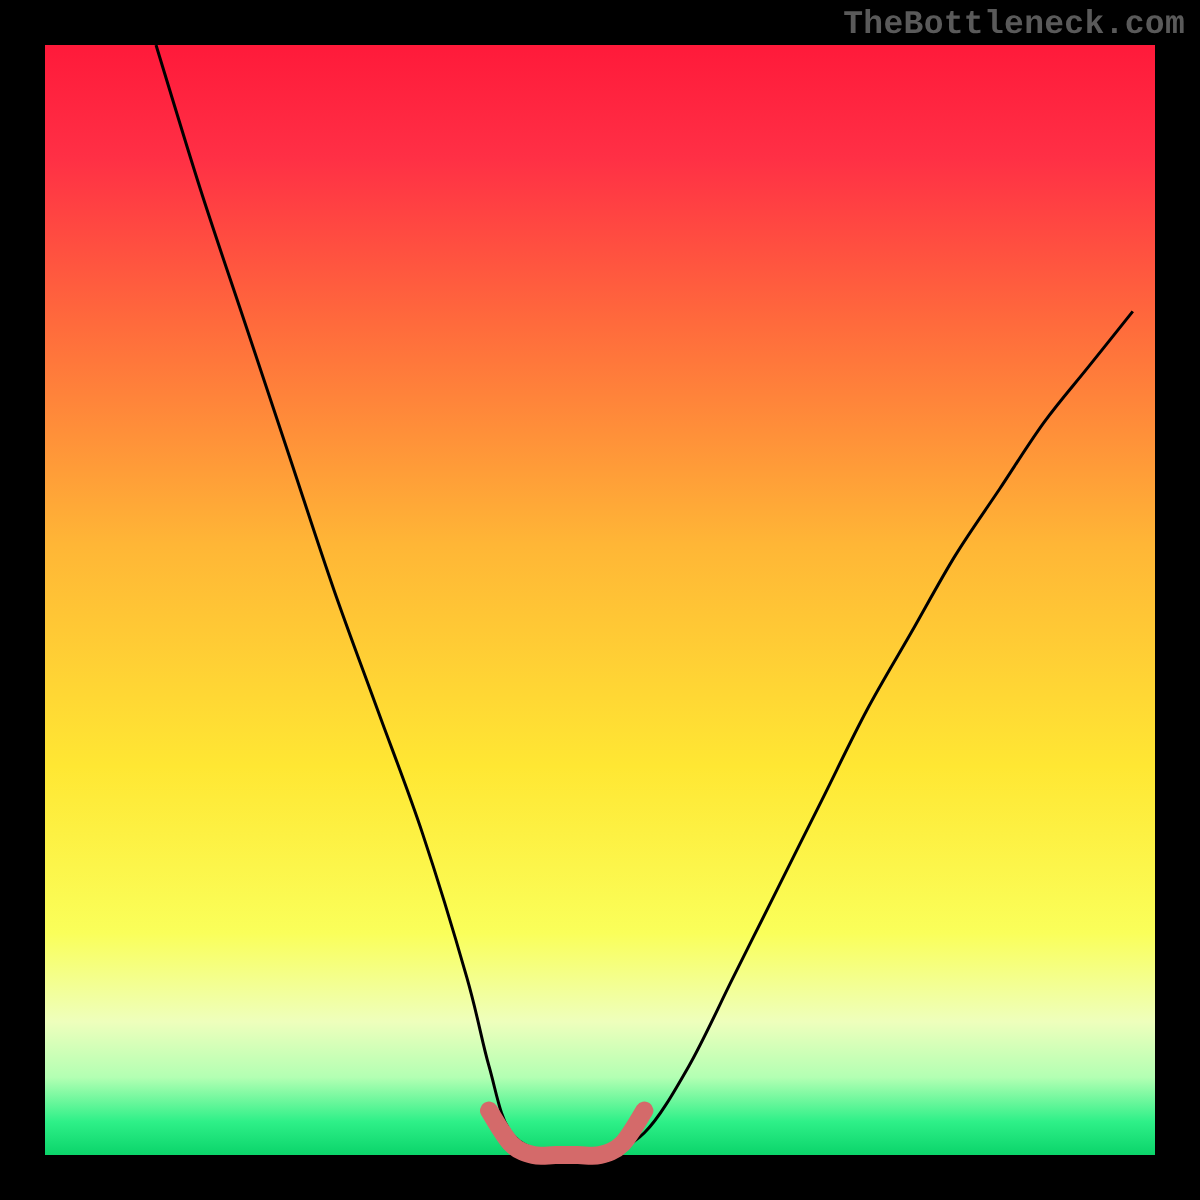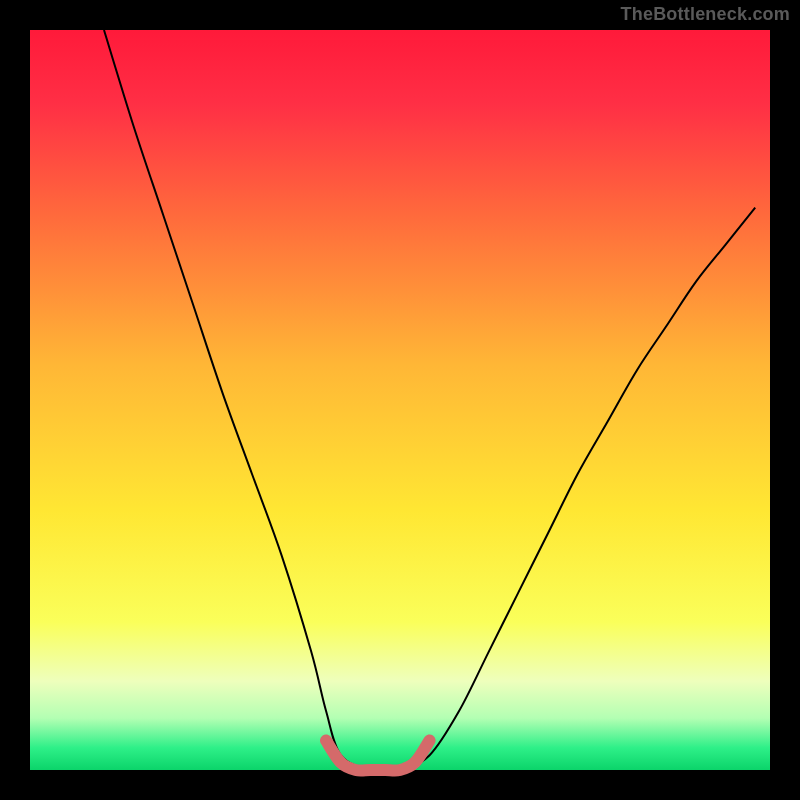--- a/index.html
+++ b/index.html
@@ -13,22 +13,22 @@
   .frame {
     position: relative;
     width: 800px;
     height: 800px;
     background: #000;
   }
   .watermark {
     position: absolute;
     top: 4px;
     right: 10px;
-    font-family: Liberation Sans, sans-serif;
-    font-size: 18px;
+    font-family: Liberation Mono, monospace;
+    font-size: 22px;
     font-weight: 600;
     color: #5a5a5a;
     letter-spacing: 0.2px;
     z-index: 10;
   }
   svg {
     position: absolute;
     left: 0;
     top: 0;
   }

